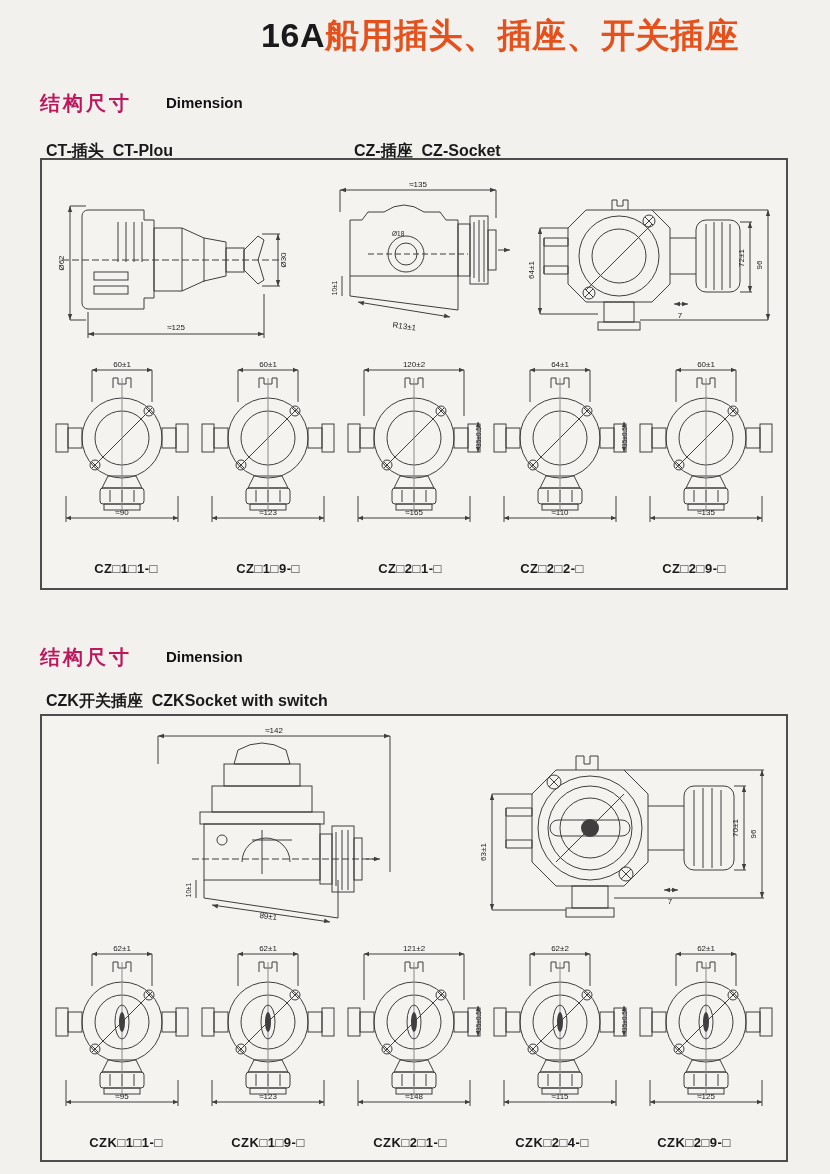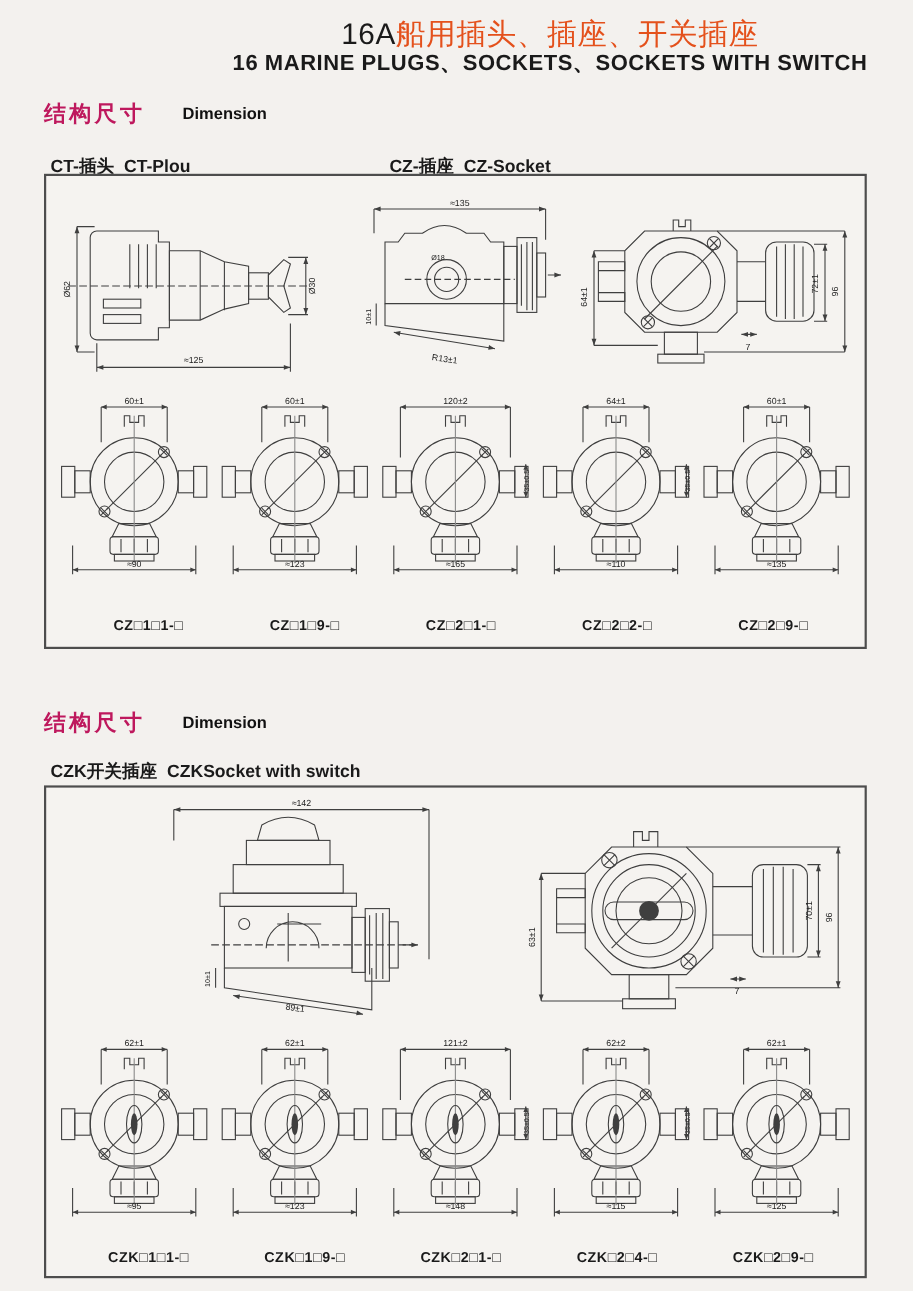--- a/index.html
+++ b/index.html
@@ -5,55 +5,54 @@
   html,body{margin:0;padding:0;}
   body{
     width:830px;height:1174px;
     background:#f3f1ee;
     font-family:"Liberation Sans","DejaVu Sans",sans-serif;
     color:#1a1a1a;
     position:relative;overflow:hidden;
   }
   .page{position:relative;width:830px;height:1174px;}
   .hdr{position:absolute;top:16px;left:180px;right:10px;text-align:center;line-height:1.15;}
-  .t1{font-size:27px;font-weight:400;letter-spacing:.5px;white-space:nowrap;}
+  .t1{font-size:34px;font-weight:700;letter-spacing:.5px;white-space:nowrap;}
   .t1 .cn{color:#e4511c;}
   .t2{font-size:20px;font-weight:700;letter-spacing:.5px;white-space:nowrap;}
   .sec-head{position:absolute;left:40px;white-space:nowrap;}
   .sec-cn{color:#be185d;font-size:20px;font-weight:700;letter-spacing:3px;}
   .sec-en{color:#111;font-size:15px;font-weight:700;margin-left:34px;vertical-align:2px;}
   .sub{position:absolute;left:46px;font-size:16px;font-weight:700;white-space:nowrap;}
   .sub .far{position:absolute;left:308px;top:0;}
   .draw-box{
     position:absolute;left:40px;width:748px;
     border:2px solid #4d4d4d;background:#f5f3f0;box-sizing:border-box;
   }
   #box1{top:158px;height:432px;}
   #box2{top:714px;height:448px;}
   .abs{position:absolute;}
   .front-row{position:absolute;left:10px;right:10px;display:flex;justify-content:space-between;}
   #fr0{top:196px;}
   #fr1{top:224px;}
   .fv-cell{width:140px;height:170px;}
-  .label-row{position:absolute;left:4px;right:12px;display:flex;justify-content:flex-end;}
+  .label-row{position:absolute;left:4px;right:12px;display:flex;justify-content:center;}
   #lr0{bottom:12px;}
   #lr1{bottom:10px;}
   .model-label{width:142px;text-align:center;font-size:13px;font-weight:700;letter-spacing:.5px;white-space:nowrap;}
   svg{display:block;}
   svg text{font-family:"Liberation Sans","DejaVu Sans",sans-serif;font-size:8px;fill:#222;font-weight:400;}
   svg .dim-s{font-size:6.5px;}
 </style>
 </head>
 <body>
 
 <div class="page">
 
   <div class="hdr">
     <div class="t1"><span>16A</span><span class="cn">船用插头、插座、开关插座</span></div>
-    <div class="t2">16 MARINE PLUGS、SOCKETS、SOCKETS WITH  SWITCH</div>
   </div>
 
   <div class="sec-head" style="top:90px;">
     <span class="sec-cn">结构尺寸</span><span class="sec-en">Dimension</span>
   </div>
   <div class="sub" style="top:141px;">
     <span><span>CT-插头</span>&nbsp;&nbsp;<span>CT-Plou</span></span>
     <span class="far"><span>CZ-插座</span>&nbsp;&nbsp;<span>CZ-Socket</span></span>
   </div>
 

